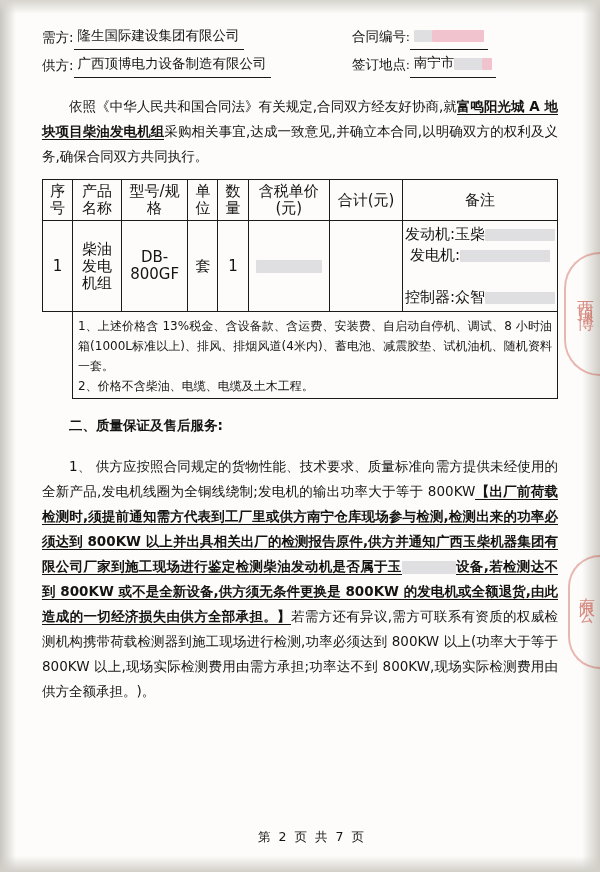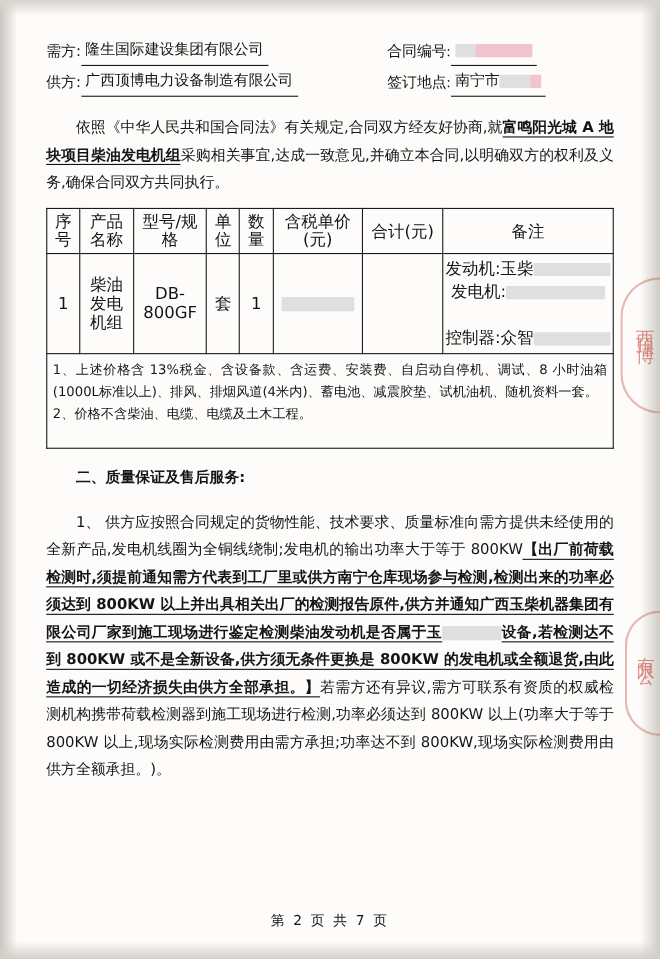--- a/index.html
+++ b/index.html
@@ -50,21 +50,21 @@
     text-align: center;
     font-family: "DejaVu Serif", "Liberation Serif", serif;
     font-weight: bold;
     font-size: 25px;
     letter-spacing: 3px;
     margin-top: 58px;
     color: #111;
   }
 
   .party-block {
-    margin-top: 32px;
+    margin-top: 22px;
     font-size: 13.5px;
     line-height: 26px;
     text-align: center;
   }
   .party-row {
     display: flex;
     align-items: flex-end;
   }
   .party-label { white-space: nowrap; }
   .party-value {
@@ -128,29 +128,30 @@
   .note-line { line-height: 21px; white-space: nowrap; }
   td.total-label {
     text-align: center;
     font-weight: normal;
   }
   .terms {
     border: 1px solid #1b1b1b;
     border-top: none;
     font-size: 12px;
     line-height: 20px;
-    padding: 4px 5px 21px 5px;
+    padding: 4px 5px 2px 5px;
     text-align: justify;
+    margin-left: 30px;
   }
   .terms div { margin: 0; }
 
   .footer {
     position: absolute;
     bottom: 26px;
-    left: 0;
+    left: 12px;
     width: 516px;
     text-align: center;
     font-size: 12.5px;
     letter-spacing: 2px;
   }
 
   
   .seal {
     position: absolute;
     pointer-events: none;

